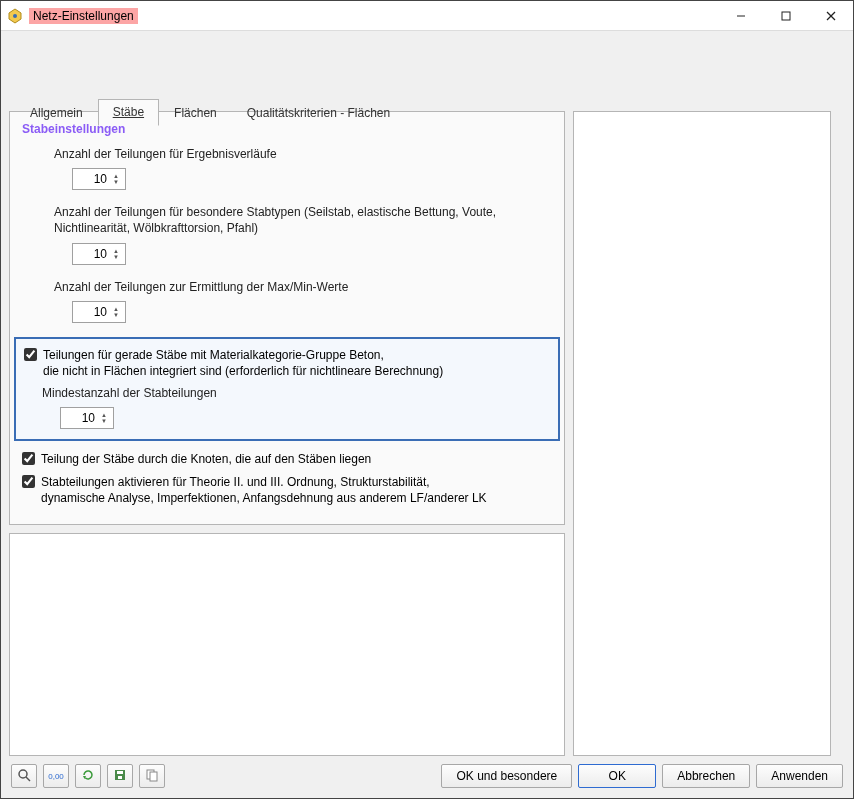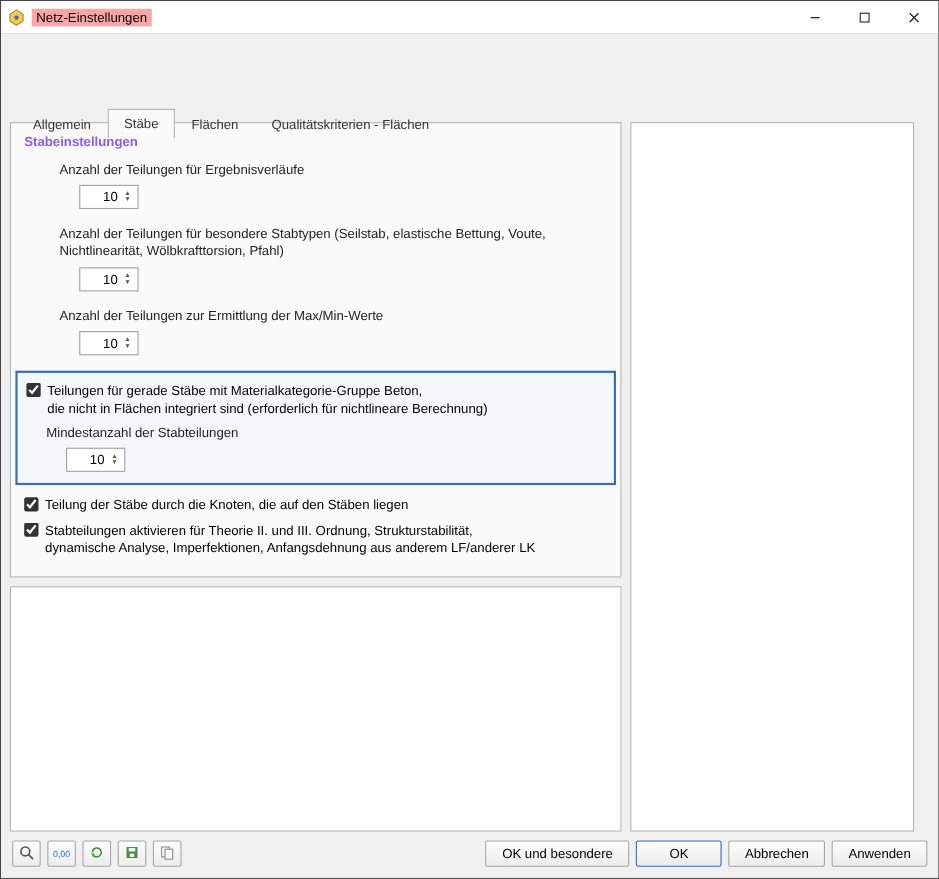--- a/index.html
+++ b/index.html
@@ -65,20 +65,21 @@
     border-bottom: none;
     position: relative;
     top: 15px;
     margin-top: 39px;
   }
   .tab.active {
     background: #fafafa;
     border: 1px solid #b5b5b5;
     border-bottom: 1px solid #fafafa;
     z-index: 2;
+    text-decoration: underline;
   }
 
   
   .content-row {
     display: flex;
     gap: 8px;
     flex: 1;
     min-height: 0;
   }
   .main-panel {

